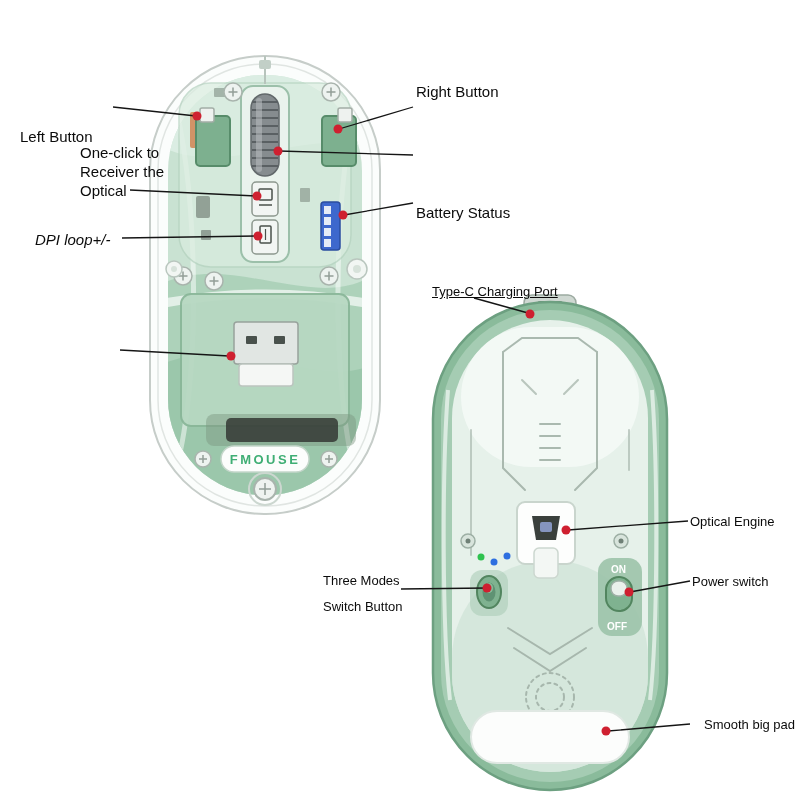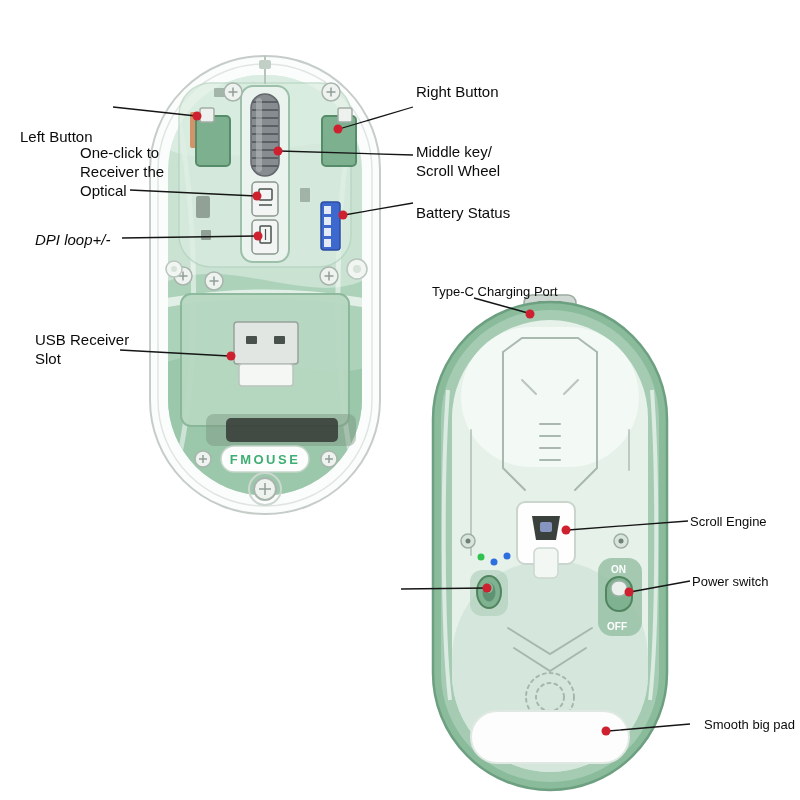--- a/index.html
+++ b/index.html
@@ -251,36 +251,32 @@
 <div class="label lbl-15" style="left:20px; top:99px;margin-top:28px;">Left Button</div>
 
 <div class="label lbl-15" style="left:35px; top:143px;margin-left:45px;">
   <div>One-click to</div>
   <div>Receiver the</div>
   <div>Optical</div>
 </div>
 
 <div class="label lbl-15" style="left:35px; top:230px;font-style:italic;">DPI loop+/-</div>
 
-<div class="label lbl-15" style="left:35px; top:330px;">
-  <div>USB Receiver</div>
-  <div>Slot</div>
+
+<div class="label lbl-15" style="left:416px; top:82px;">Right Button</div>
+
+
+<div class="label lbl-15" style="left:416px; top:203px;text-align:center;">Battery Status</div>
+
+<div class="label lbl-13" style="left:432px; top:284px;text-decoration:underline;">Type-C Charging Port</div>
+
+<div class="label lbl-13" style="left:690px; top:514px;">Optical Engine</div>
+
+<div class="label lbl-13" style="left:323px; top:573px;">
+  <div>Three Modes</div>
+  <div class="gap-line">Switch Button</div>
 </div>
 
-<div class="label lbl-15" style="left:416px; top:82px;">Right Button</div>
-
-<div class="label lbl-15" style="left:416px; top:142px;">
-  <div>Middle key/</div>
-  <div>Scroll Wheel</div>
+<div class="label lbl-13" style="left:692px; top:574px;">Power switch</div>
+
+<div class="label lbl-13" style="left:657px; top:717px;margin-left:47px;">Smooth big pad</div>
+
 </div>
 
-<div class="label lbl-15" style="left:416px; top:203px;text-align:center;">Battery Status</div>
-
-<div class="label lbl-13" style="left:432px; top:284px;">Type-C Charging Port</div>
-
-<div class="label lbl-13" style="left:690px; top:514px;">Scroll Engine</div>
-
-
-<div class="label lbl-13" style="left:692px; top:574px;">Power switch</div>
-
-<div class="label lbl-13" style="left:657px; top:717px;margin-left:47px;">Smooth big pad</div>
-
-</div>
-
 </body></html>

